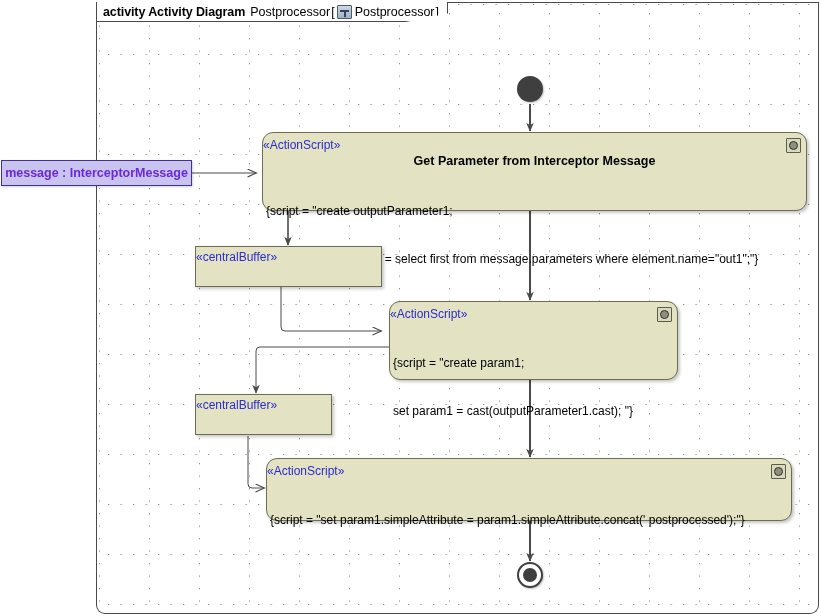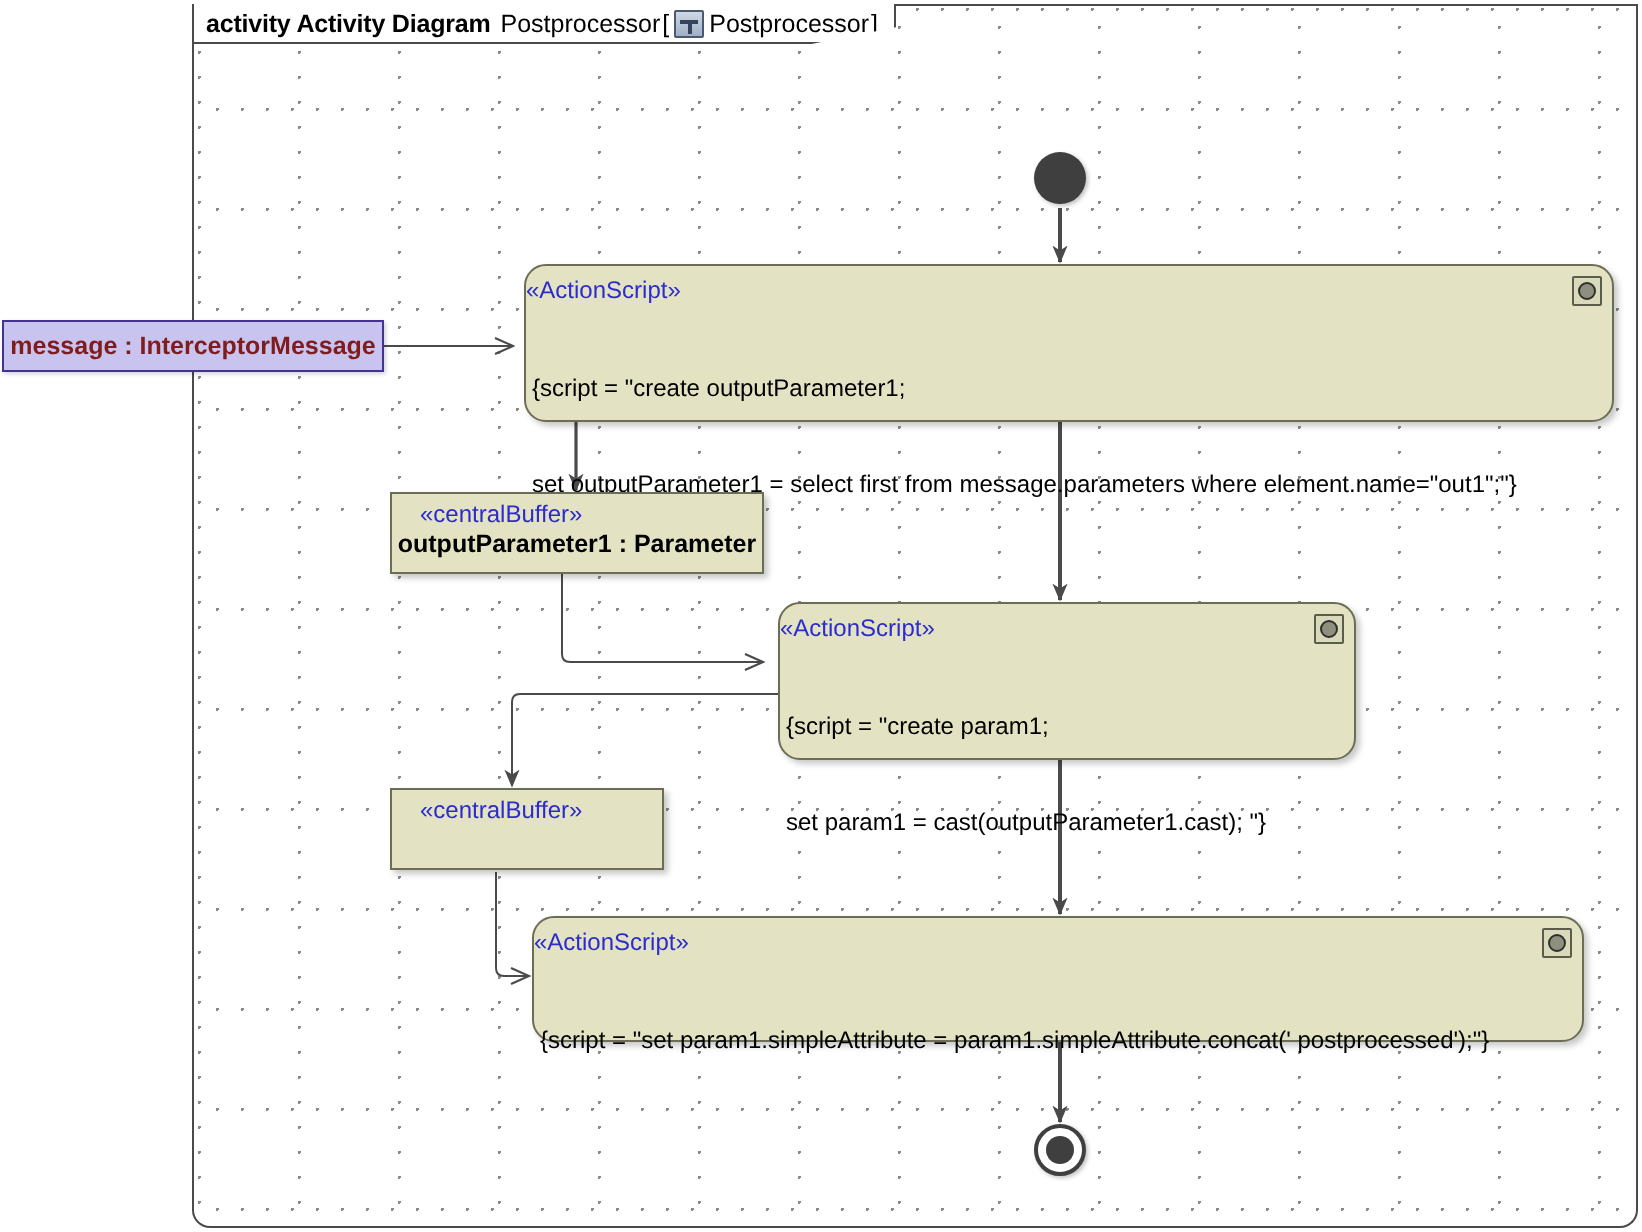--- a/index.html
+++ b/index.html
@@ -173,35 +173,35 @@
 
   
   .buffer {
     position: absolute;
     background: #e3e3c3;
     border: 1px solid #6d6d55;
     box-sizing: border-box;
     box-shadow: 2px 2px 3px rgba(0,0,0,0.22);
     z-index: 3;
   }
-  .buffer .stereo { margin-top: 3px; padding-left: 14px; }
+  .buffer .stereo { margin-top: 3px; }
   .buffer .nodename { margin-top: 0px; margin-bottom: 3px; }
 
   
   .pin {
     position: absolute;
     background: #c9c3f0;
     border: 1px solid #43338f;
     box-sizing: border-box;
     display: flex;
     align-items: center;
     justify-content: center;
     font-size: 12.5px;
     font-weight: bold;
-    color: #7f1d1d;
+    color: #6d28d9;
     z-index: 3;
     box-shadow: 1px 1px 2px rgba(0,0,0,0.18);
   }
 
   
   .initial-node {
     position: absolute;
     width: 26px;
     height: 26px;
     border-radius: 50%;
@@ -288,30 +288,30 @@
   </svg>
 
   <div class="initial-node" style="left:517px; top:76px;"></div>
 
   <div class="pin" style="left:1px; top:160px; width:191px; height:26px;">
     <span>message : InterceptorMessage</span>
   </div>
 
   <div class="action" style="left:262px; top:132px; width:545px; height:79px;">
     <div class="stereo">«ActionScript»</div>
+    <div class="nodename">Get Parameter from Interceptor Message</div>
     <div class="script">
       <span class="script-line">{script = "create outputParameter1;</span>
       <span class="script-line">set outputParameter1 = select first from message.parameters where element.name="out1";"}</span>
     </div>
     <div class="node-badge"></div>
   </div>
 
   <div class="buffer" style="left:195px; top:246px; width:187px; height:41px;">
     <div class="stereo">«centralBuffer»</div>
-    <div class="nodename">outputParameter1 : Parameter</div>
   </div>
 
   <div class="action" style="left:389px; top:301px; width:289px; height:79px;">
     <div class="stereo">«ActionScript»</div>
     <div class="script">
       <span class="script-line">{script = "create param1;</span>
       <span class="script-line">set param1 = cast(outputParameter1.cast); "}</span>
     </div>
     <div class="node-badge"></div>
   </div>

